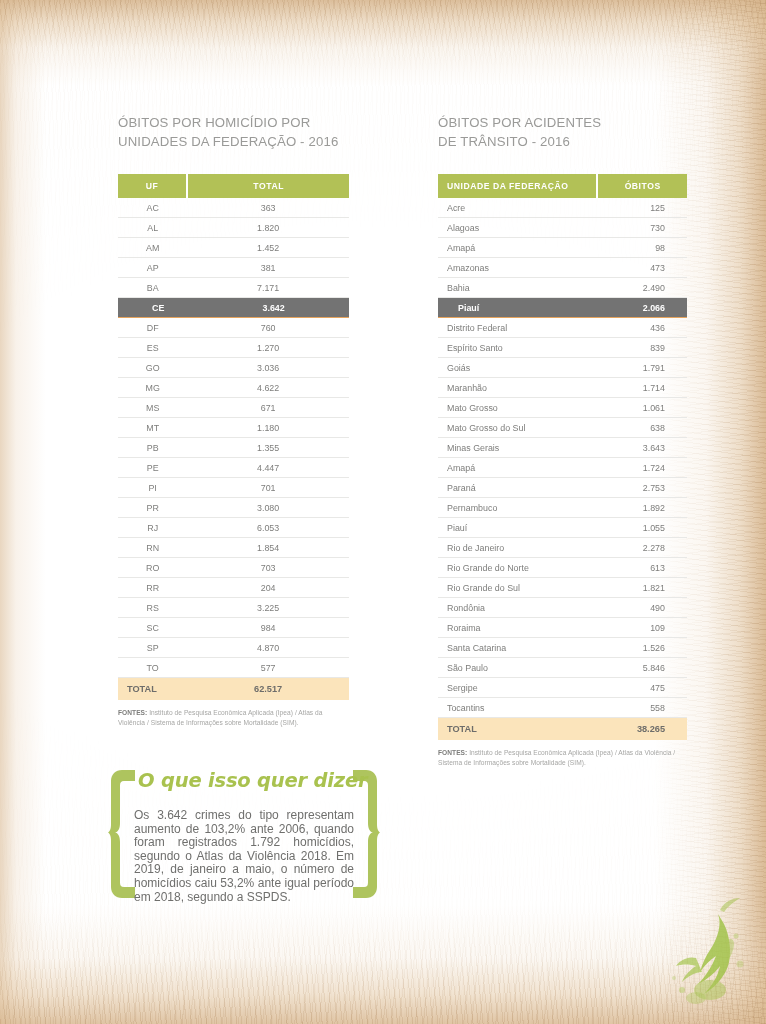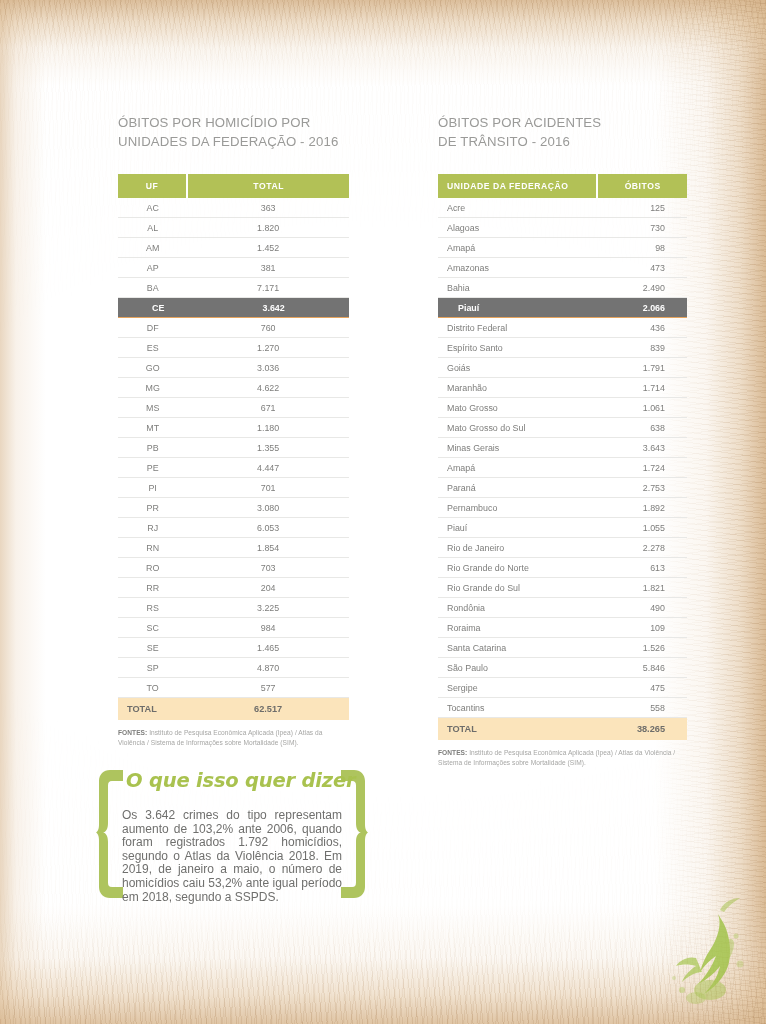--- a/index.html
+++ b/index.html
@@ -168,21 +168,21 @@
     font-size: 6.6px;
     line-height: 9.6px;
     color: #a6a6a4;
     letter-spacing: .05px;
   }
   .fontes b { color: #7d7d7b; font-weight: bold; }
 
   
   .callout {
     position: absolute;
-    left: 88px;
+    left: 100px;
     top: 766px;
     width: 272px;
     height: 136px;
   }
   .brace {
     position: absolute;
     top: 0;
     width: 30px;
     height: 136px;
   }
@@ -334,24 +334,20 @@
           </tr>
           <tr>
             <td class="name">RS</td>
             <td class="num">3.225</td>
           </tr>
           <tr>
             <td class="name">SC</td>
             <td class="num">984</td>
           </tr>
           <tr>
-            <td class="name">SE</td>
-            <td class="num">1.465</td>
-          </tr>
-          <tr>
             <td class="name">SP</td>
             <td class="num">4.870</td>
           </tr>
           <tr>
             <td class="name">TO</td>
             <td class="num">577</td>
           </tr>
           <tr class="total">
             <td class="name" style="text-align: left;">TOTAL</td>
             <td class="num">62.517</td>

